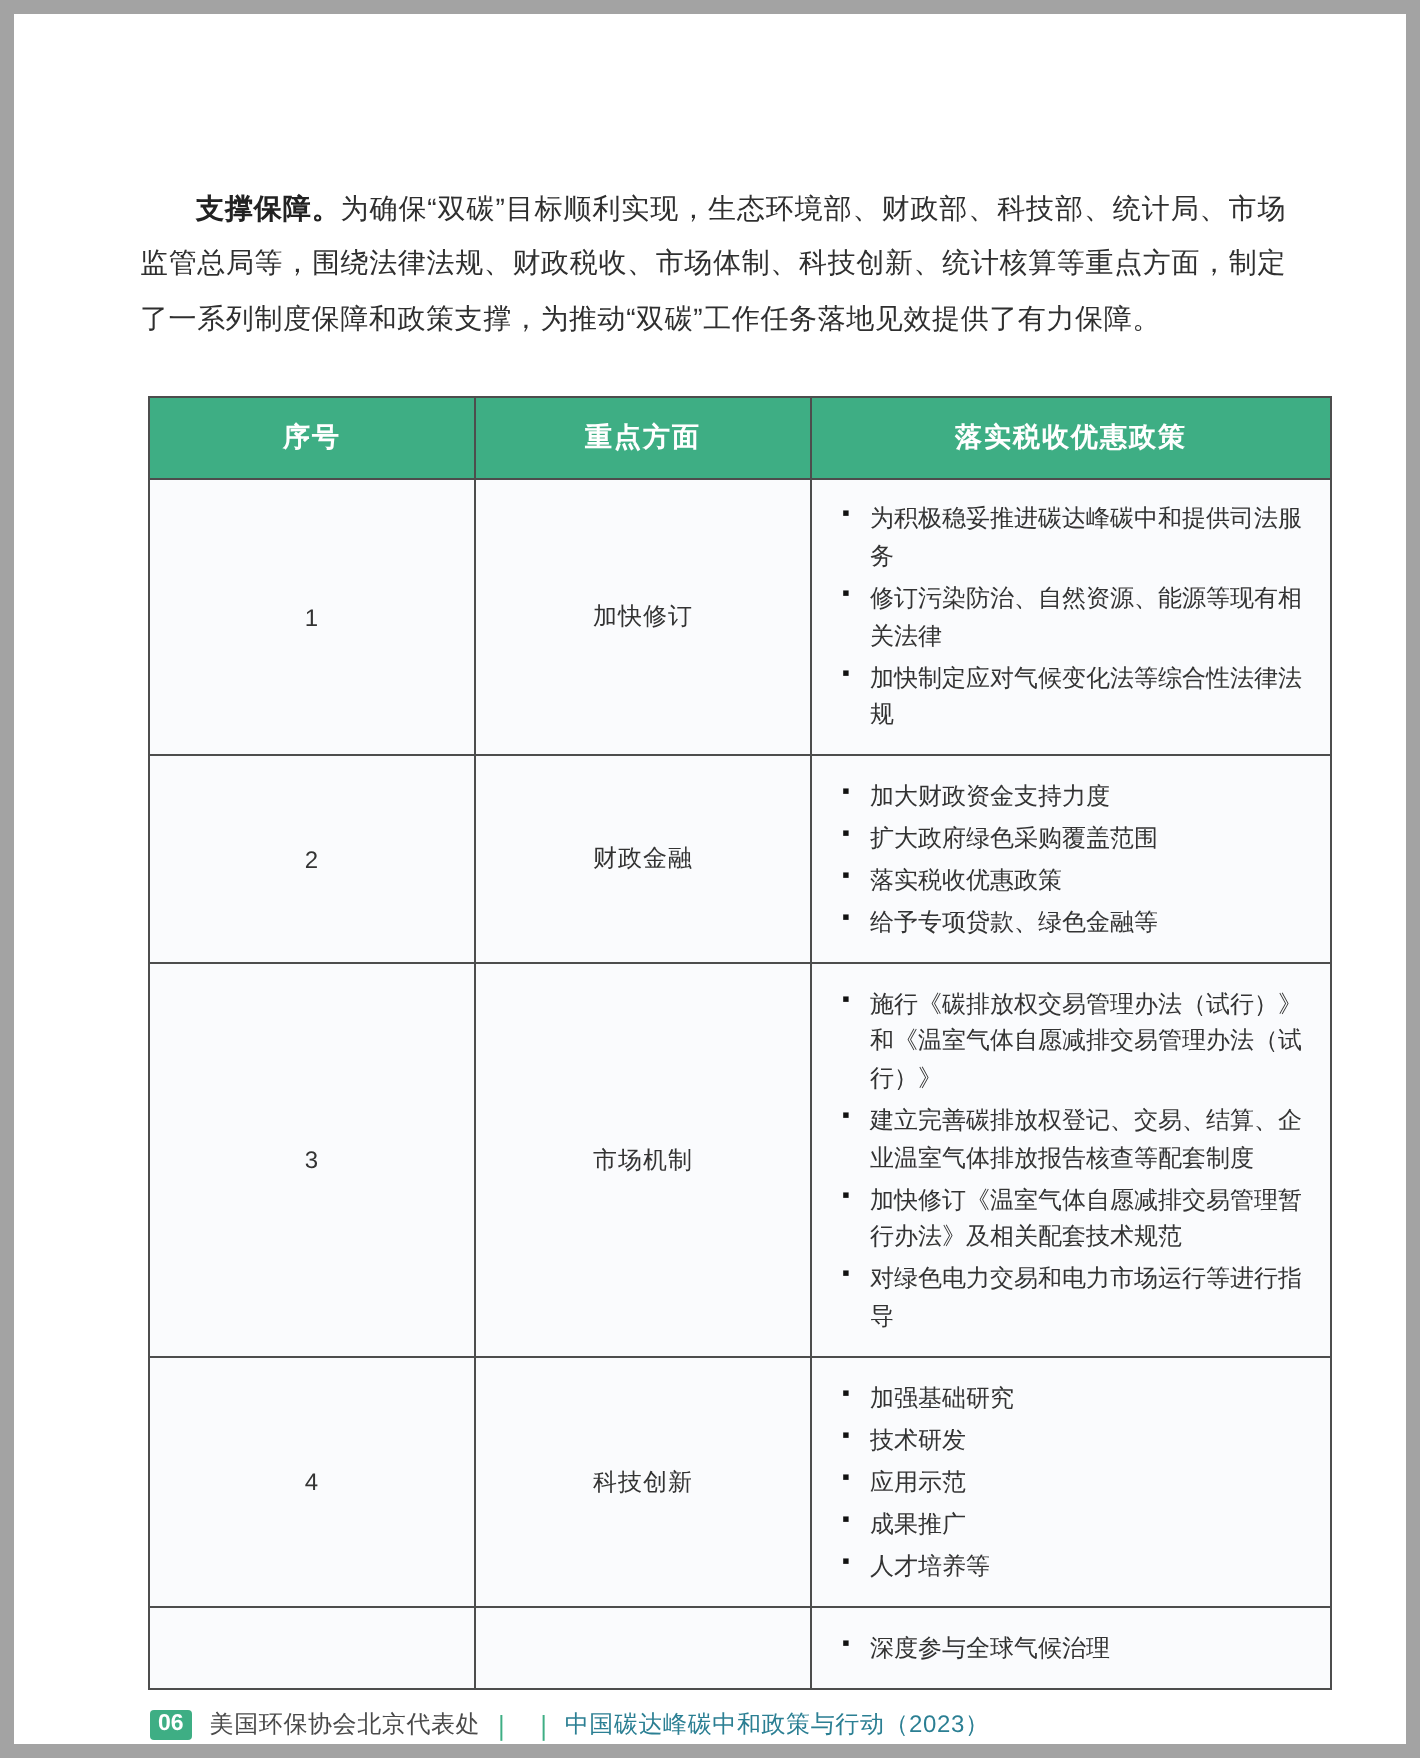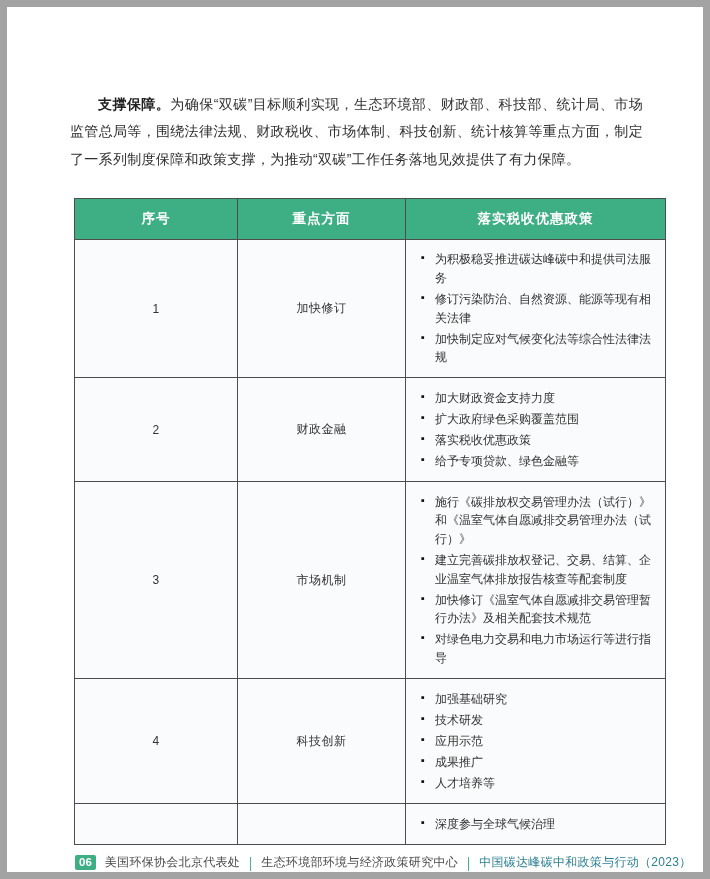--- a/index.html
+++ b/index.html
@@ -193,18 +193,17 @@
             </ul>
           </td>
   </tr>
 </tbody>
   </table>
 
   <div class="footer">
     <span class="page-badge">06</span>
     <span class="org">美国环保协会北京代表处</span>
     <span class="sep">|</span>
-    <span class="org">生态环境部环境与经济政策研究中心</span>
     <span class="sep">|</span>
     <span class="report-name">中国碳达峰碳中和政策与行动（2023）</span>
   </div>
 
 </div>
 
 </body></html>

